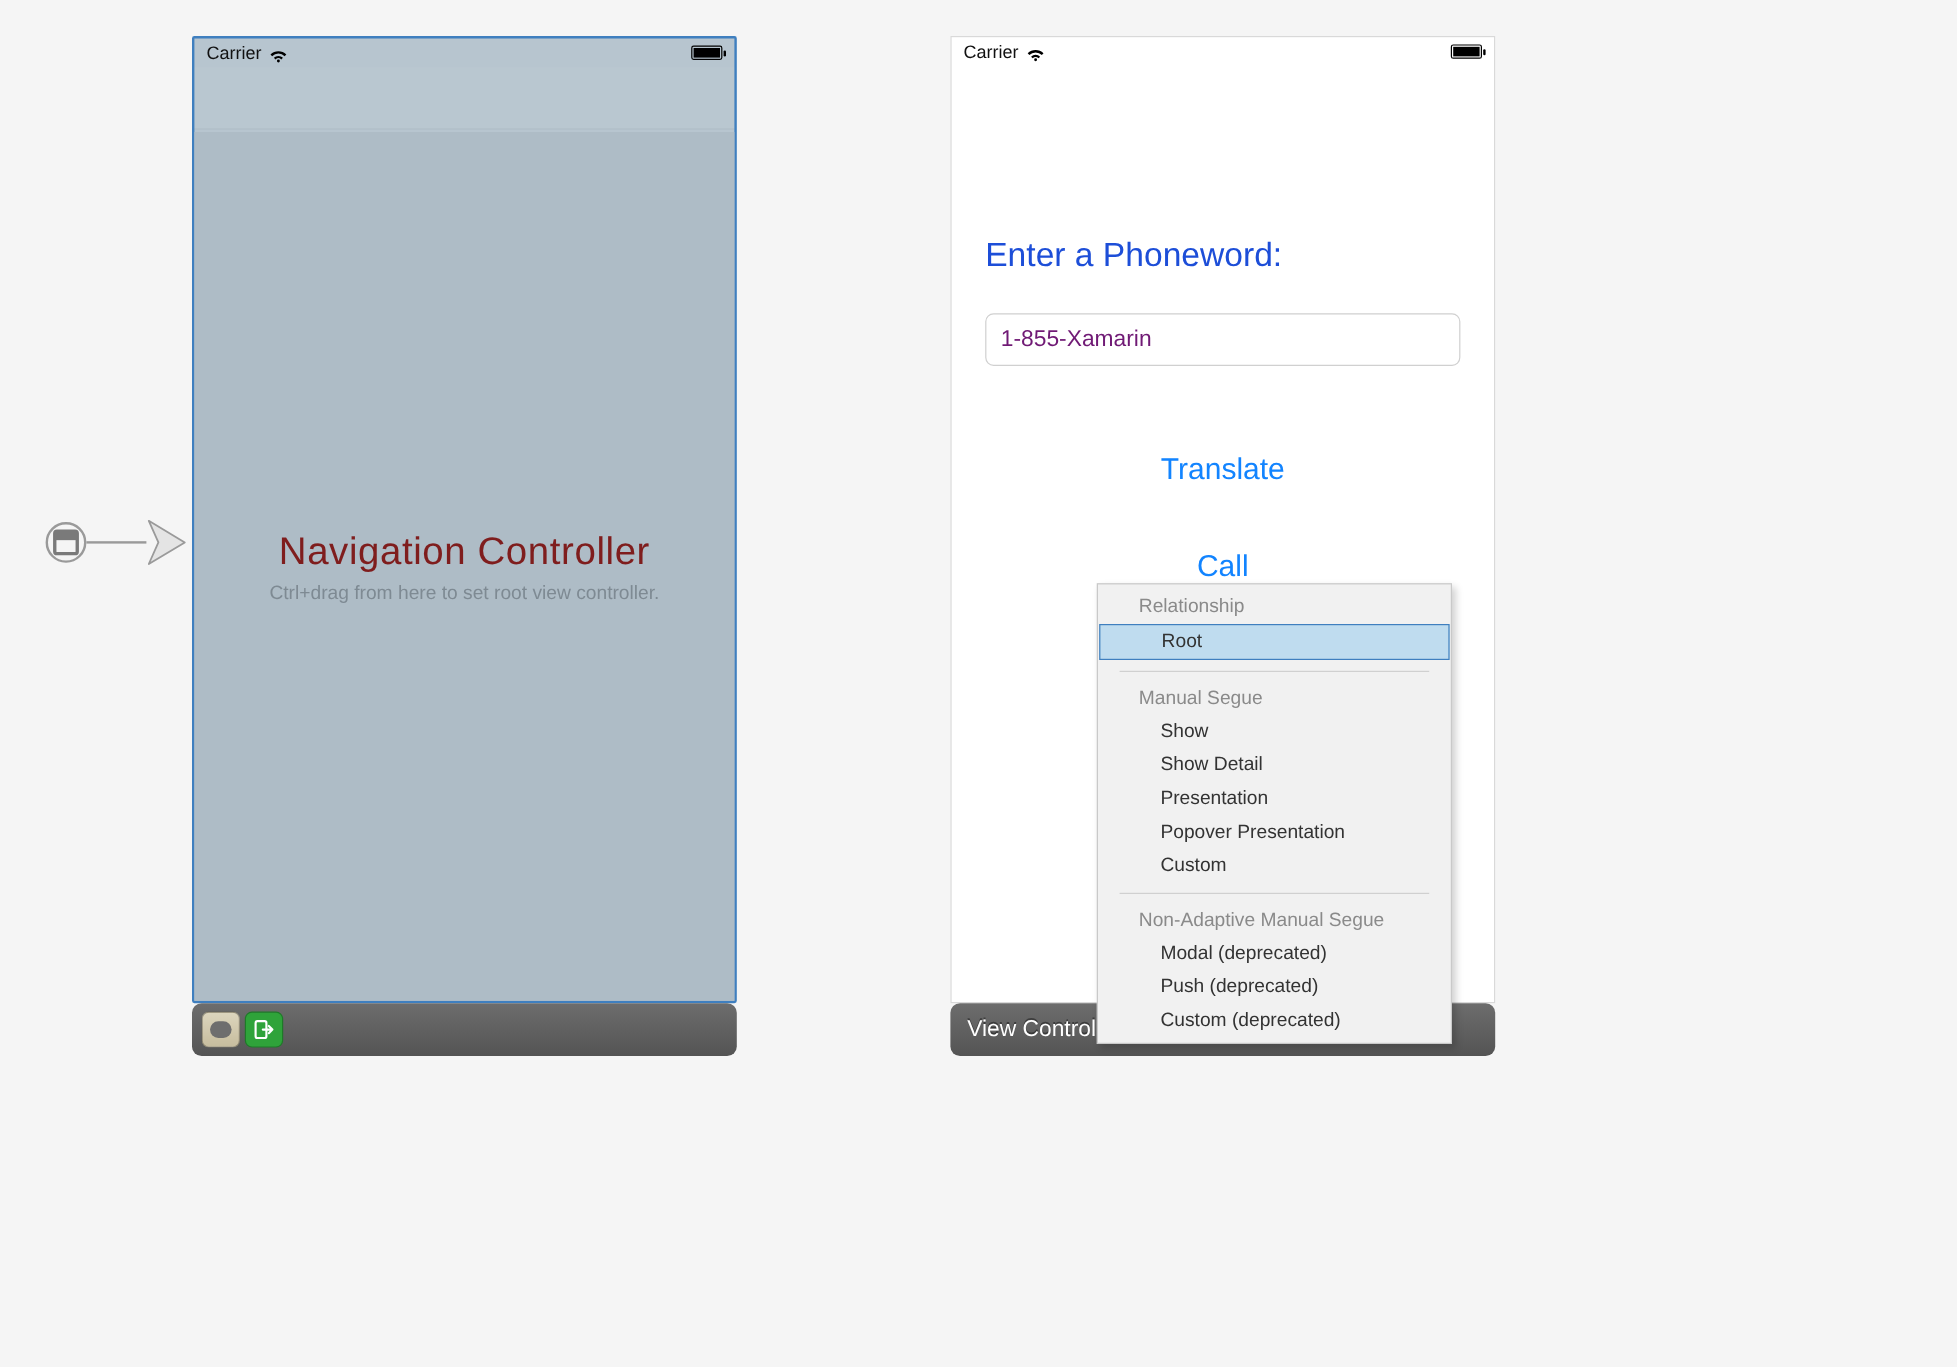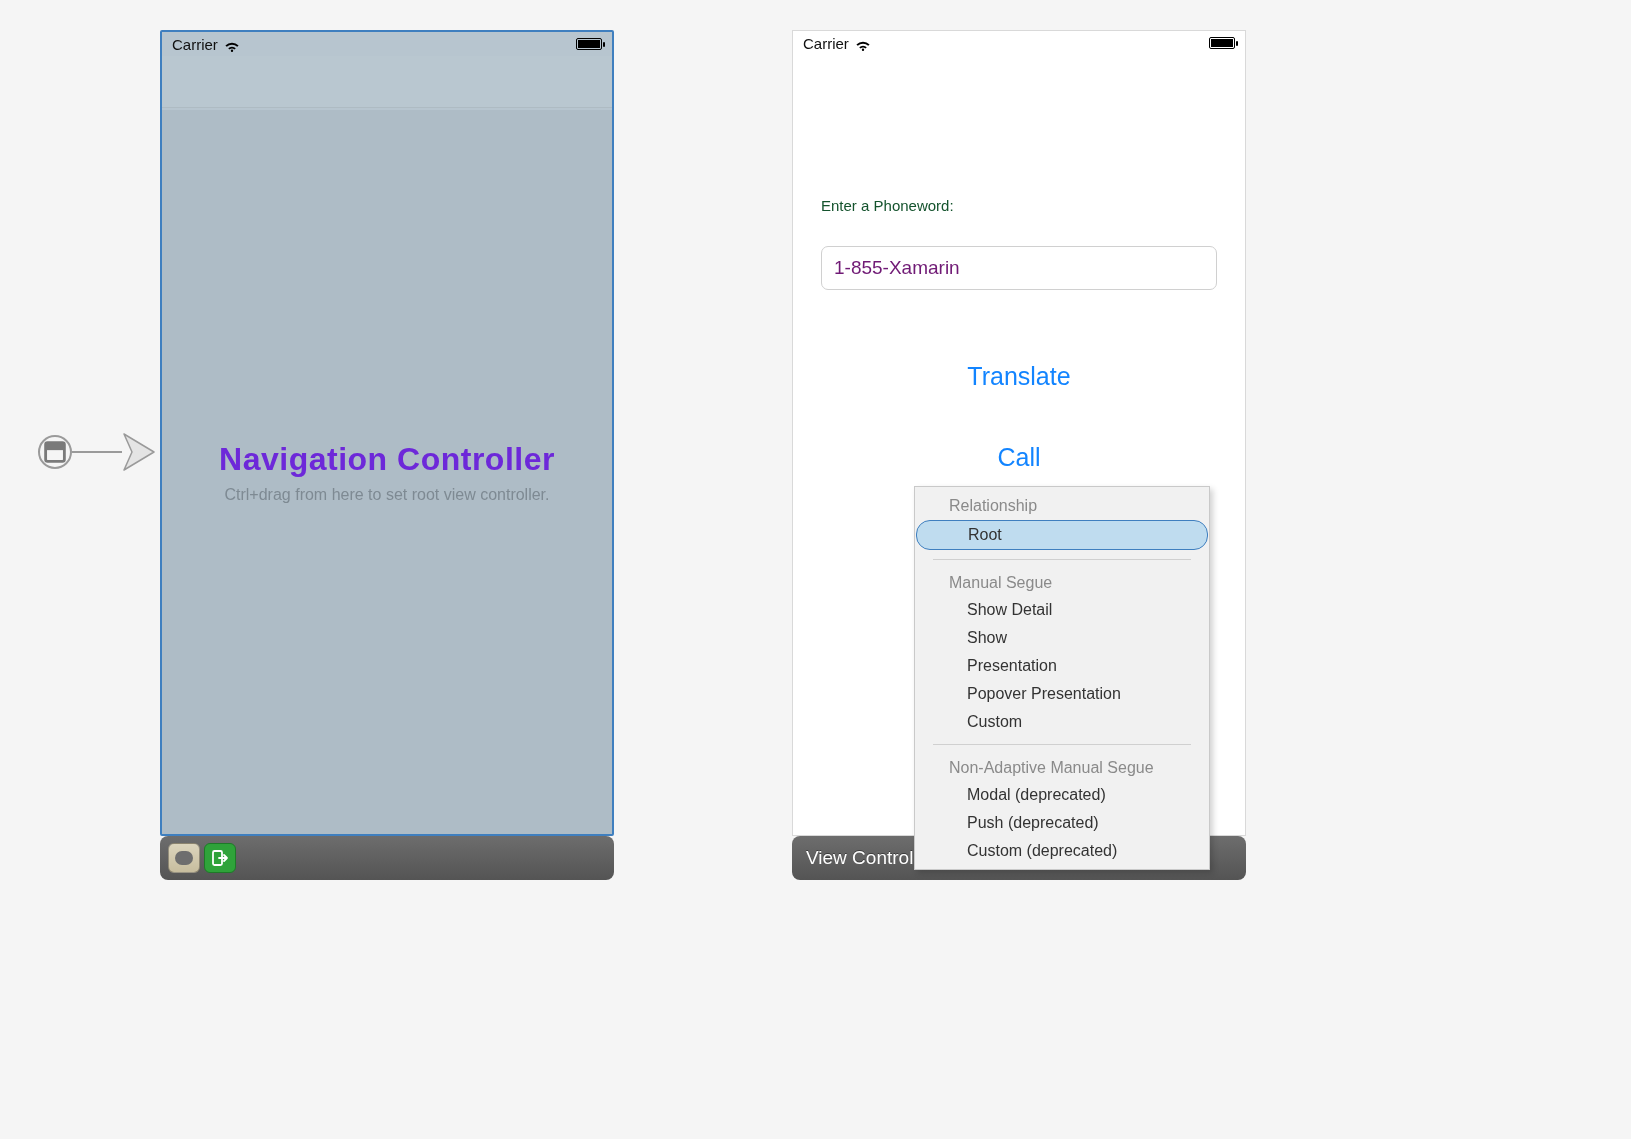--- a/index.html
+++ b/index.html
@@ -45,23 +45,23 @@
   .nav-body {
     position: absolute;
     left: 0; right: 0; top: 78px; bottom: 0;
     background: #aebcc6;
     display: flex;
     flex-direction: column;
     align-items: center;
     justify-content: center;
   }
   .nav-title {
-    color: #6d28d9;
+    color: #7f1d1d;
     font-size: 32px;
-    font-weight: 700;
+    font-weight: 400;
     letter-spacing: 0.5px;
   }
   .nav-sub {
     color: #7e8a93;
     font-size: 16px;
     margin-top: 8px;
   }
 
   .scene-dock {
     position: absolute;
@@ -146,22 +146,22 @@
     align-items: center;
     padding: 0 10px;
     font-size: 15px;
     color: #111;
     justify-content: space-between;
   }
   .vc-content {
     padding: 142px 28px 0 28px;
   }
   .label-phoneword {
-    font-size: 15px;
-    color: #14532d;
+    font-size: 28px;
+    color: #1d4ed8;
     margin-bottom: 32px;
   }
   .textfield {
     width: 100%;
     height: 44px;
     border: 1px solid #d0d0d0;
     border-radius: 7px;
     padding: 0 12px;
     font-size: 19px;
     color: #701a75;
@@ -210,21 +210,20 @@
     padding: 4px 0;
   }
   .segue-header {
     color: #8a8a8a;
     padding: 6px 23px 4px 34px;
     font-size: 16px;
   }
   .segue-item {
     padding: 5px 34px 5px 52px;
     cursor: default;
-    border-radius: 14px;
   }
   .segue-item.selected {
     background: #bfdcef;
     border: 1px solid #3f7fbf;
     margin: 1px;
     padding-left: 51px;
   }
   .segue-divider {
     height: 1px;
     background: #d0d0d0;
@@ -319,22 +318,22 @@
 </div>
 
 <div class="segue-popup">
   <div class="segue-section">
     <div class="segue-header">Relationship</div>
     <div class="segue-item selected">Root</div>
   </div>
   <div class="segue-divider"></div>
   <div class="segue-section">
     <div class="segue-header">Manual Segue</div>
+    <div class="segue-item">Show</div>
     <div class="segue-item">Show Detail</div>
-    <div class="segue-item">Show</div>
     <div class="segue-item">Presentation</div>
     <div class="segue-item">Popover Presentation</div>
     <div class="segue-item">Custom</div>
   </div>
   <div class="segue-divider"></div>
   <div class="segue-section">
     <div class="segue-header">Non-Adaptive Manual Segue</div>
     <div class="segue-item">Modal (deprecated)</div>
     <div class="segue-item">Push (deprecated)</div>
     <div class="segue-item">Custom (deprecated)</div>

